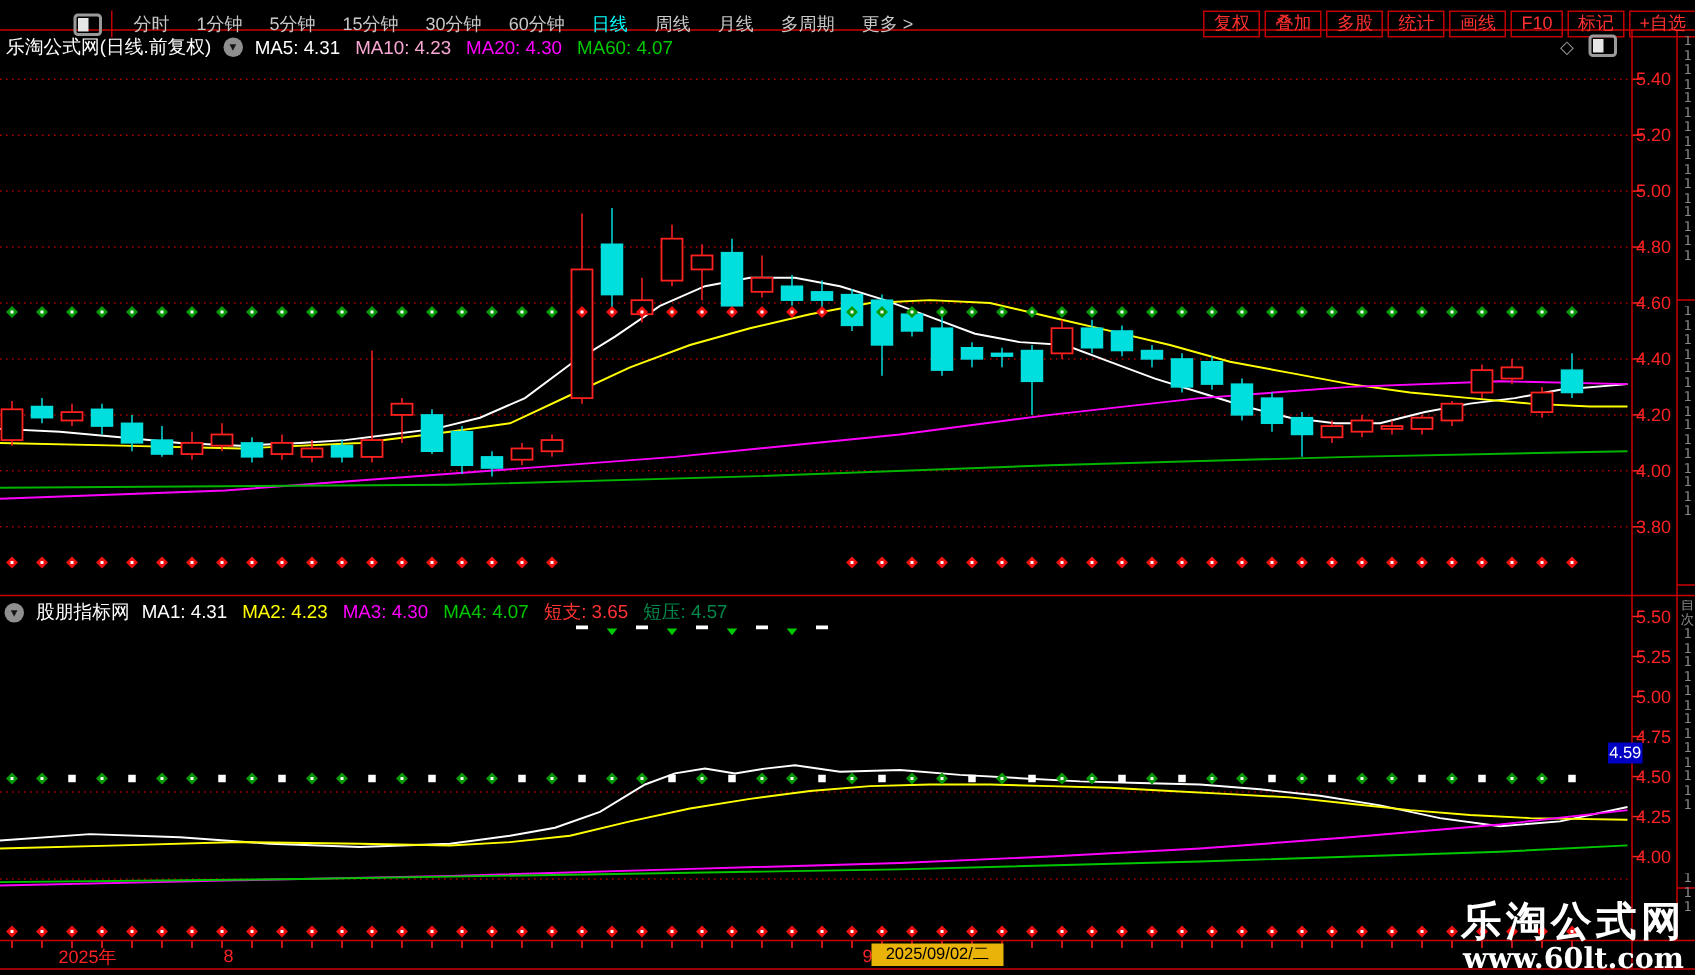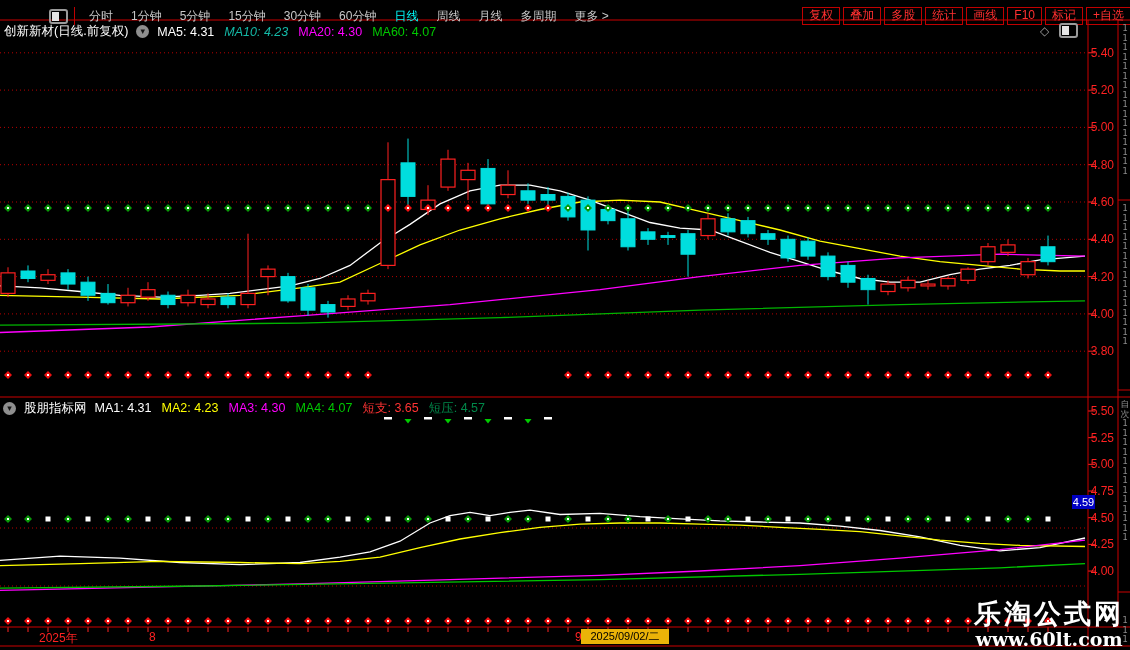--- a/index.html
+++ b/index.html
@@ -739,23 +739,23 @@
         <span class="tb">统计</span>
         <span class="tb">画线</span>
         <span class="tb">F10</span>
         <span class="tb">标记</span>
         <span class="tb">+自选</span>
         <span class="tb">返回</span>
       </div>
   </div>
 
   <div class="ov mtitle">
-    <span>创新新材(日线.前复权)</span>
+    <span>乐淘公式网(日线.前复权)</span>
     <span class="chev">▾</span>
-    <span id="malabels"><span class="malbl" style="color: rgb(255, 255, 255);">MA5: 4.31</span><span class="malbl" style="color: #14b8a6; font-style: italic;">MA10: 4.23</span><span class="malbl" style="color: rgb(255, 0, 255);">MA20: 4.30</span><span class="malbl" style="color: rgb(0, 200, 0);">MA60: 4.07</span></span>
+    <span id="malabels"><span class="malbl" style="color: rgb(255, 255, 255);">MA5: 4.31</span><span class="malbl" style="color: #f9a8d4;">MA10: 4.23</span><span class="malbl" style="color: rgb(255, 0, 255);">MA20: 4.30</span><span class="malbl" style="color: rgb(0, 200, 0);">MA60: 4.07</span></span>
   </div>
 
   <div class="ov cornericons">
     <span class="diamondicon">◇</span>
     <span class="winicon">
         <span class="winfill"></span>
       </span>
   </div>
 
   <div class="ov p2title">
@@ -771,14 +771,14 @@
   <div class="ov axlbl" style="left:550px;">9</div>
   <div class="ov datebox">2025/09/02/二</div>
 
   <div class="ov wm">
     <div class="wm1">乐淘公式网</div>
     <div class="wm2">www.60lt.com</div>
   </div>
 <div class="stripseg" style="top: 24px; height: 172px;">1111111111111111</div>
     <div class="stripseg" style="top: 204px; height: 182px;">111111111111111</div>
     <div class="stripseg" style="top: 400px; height: 190px;">自次1111111111111</div>
-    <div class="stripseg" style="top: 616px; height: 30px;">111</div>
+    <div class="stripseg" style="top: 582px; height: 30px;">111</div>
   </div>
 
 </body></html>

